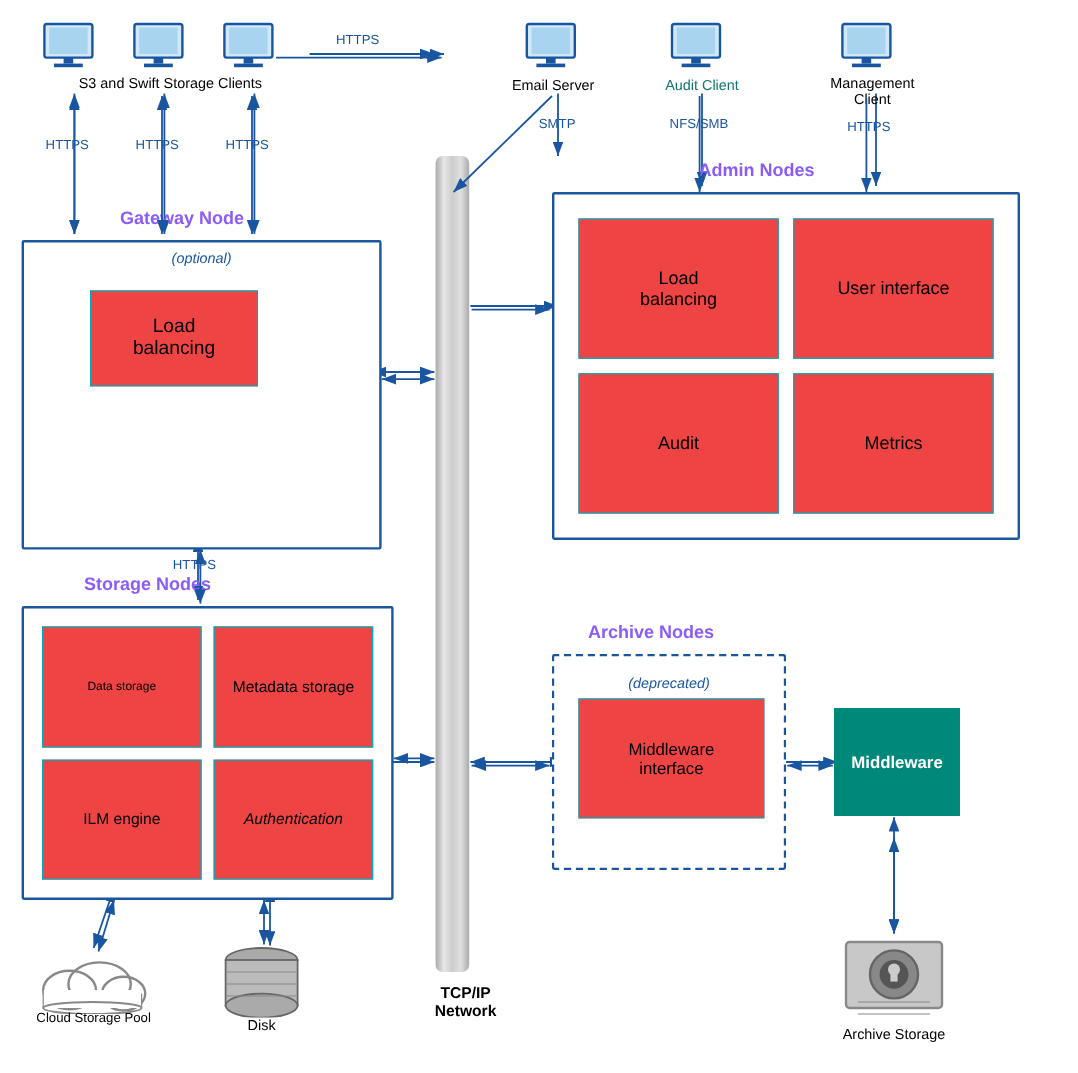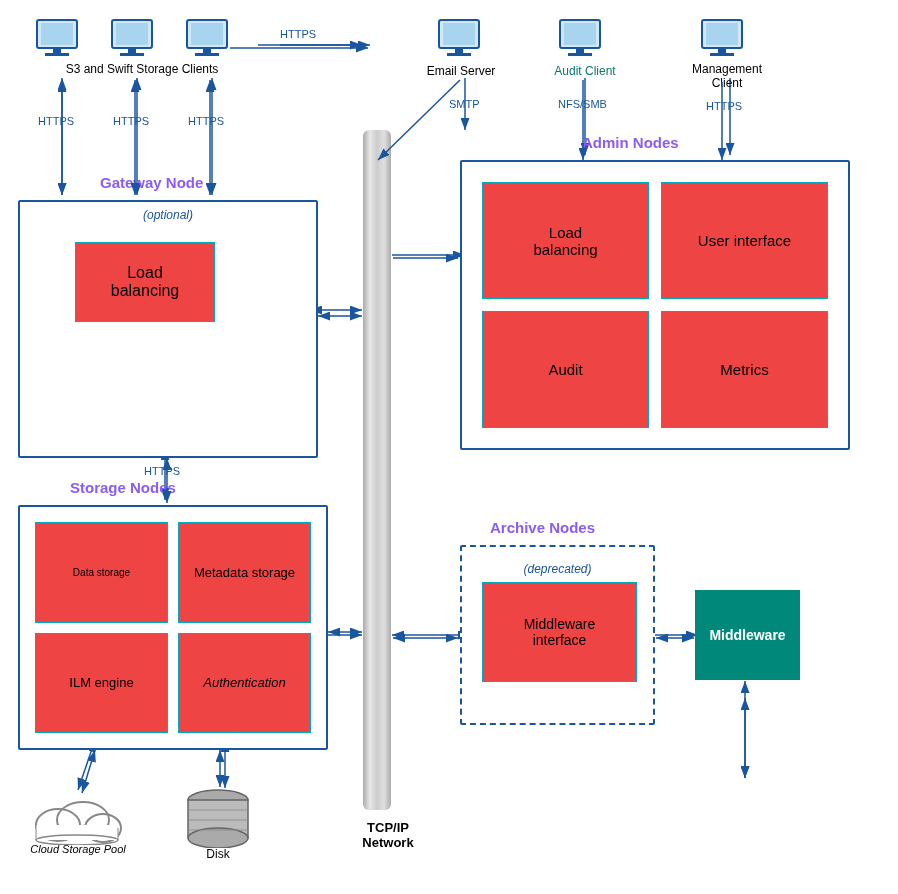--- a/index.html
+++ b/index.html
@@ -276,40 +276,59 @@
   <div style="position:absolute; left:28px; top:790px;">
     <svg width="100" height="55" viewBox="0 0 100 55">
       <ellipse cx="30" cy="35" rx="22" ry="16" fill="none" stroke="#888" stroke-width="2"></ellipse>
       <ellipse cx="55" cy="30" rx="26" ry="18" fill="none" stroke="#888" stroke-width="2"></ellipse>
       <ellipse cx="75" cy="38" rx="18" ry="14" fill="none" stroke="#888" stroke-width="2"></ellipse>
       <rect x="8" y="35" width="82" height="15" fill="white"></rect>
       <line x1="8" y1="35" x2="8" y2="50" stroke="#888" stroke-width="1"></line>
       <line x1="90" y1="38" x2="90" y2="50" stroke="#888" stroke-width="1"></line>
       <ellipse cx="49" cy="50" rx="41" ry="5" fill="none" stroke="#888" stroke-width="1.5"></ellipse>
     </svg>
-    <div style="text-align:center; font-size:11px; color:#000; margin-top:-5px;font-style:italic;">
+    <div style="text-align:center; font-size:11px; color:#000; margin-top:-5px;">
       <span>Cloud Storage Pool</span>
     </div>
   </div>
 
   <div style="position:absolute; left:183px; top:788px;">
     <svg width="70" height="60" viewBox="0 0 70 60">
       <ellipse cx="35" cy="12" rx="30" ry="10" fill="#aaa" stroke="#666" stroke-width="1.5"></ellipse>
       <rect x="5" y="12" width="60" height="38" fill="#bbb" stroke="#666" stroke-width="1.5"></rect>
       <ellipse cx="35" cy="50" rx="30" ry="10" fill="#aaa" stroke="#666" stroke-width="1.5"></ellipse>
 
       <line x1="5" y1="22" x2="65" y2="22" stroke="#888" stroke-width="0.8"></line>
       <line x1="5" y1="32" x2="65" y2="32" stroke="#888" stroke-width="0.8"></line>
       <line x1="5" y1="42" x2="65" y2="42" stroke="#888" stroke-width="0.8"></line>
     </svg>
     <div style="text-align:center; font-size:12px; color:#000; margin-top:-4px;">
       <span>Disk</span>
     </div>
   </div>
 
+  <div style="position:absolute; left:700px; top:780px;">
+    <svg width="90" height="75" viewBox="0 0 90 75">
+
+      <rect x="5" y="5" width="80" height="55" rx="3" fill="#c8c8c8" stroke="#888" stroke-width="2"></rect>
+
+      <circle cx="45" cy="32" r="20" fill="#888" stroke="#666" stroke-width="2"></circle>
+      <circle cx="45" cy="32" r="12" fill="#555"></circle>
+
+      <circle cx="45" cy="28" r="5" fill="#ccc"></circle>
+      <rect x="42" y="30" width="6" height="8" fill="#ccc"></rect>
+
+      <line x1="15" y1="55" x2="75" y2="55" stroke="#888" stroke-width="1"></line>
+      <line x1="15" y1="60" x2="75" y2="60" stroke="#888" stroke-width="1"></line>
+      <line x1="15" y1="65" x2="75" y2="65" stroke="#888" stroke-width="1"></line>
+    </svg>
+    <div style="text-align:center; font-size:12px; color:#000; margin-top:-3px;">
+      <span>Archive Storage</span>
+    </div>
+  </div>
 
   <svg style="position:absolute;top:0;left:0;width:898px;height:894px;pointer-events:none;">
     <defs>
       <marker id="ah" markerWidth="8" markerHeight="6" refX="8" refY="3" orient="auto">
         <polygon points="0 0, 8 3, 0 6" fill="#1a56a0"></polygon>
       </marker>
       <marker id="ahs" markerWidth="8" markerHeight="6" refX="0" refY="3" orient="auto">
         <polygon points="8 0, 0 3, 8 6" fill="#1a56a0"></polygon>
       </marker>
     </defs>

